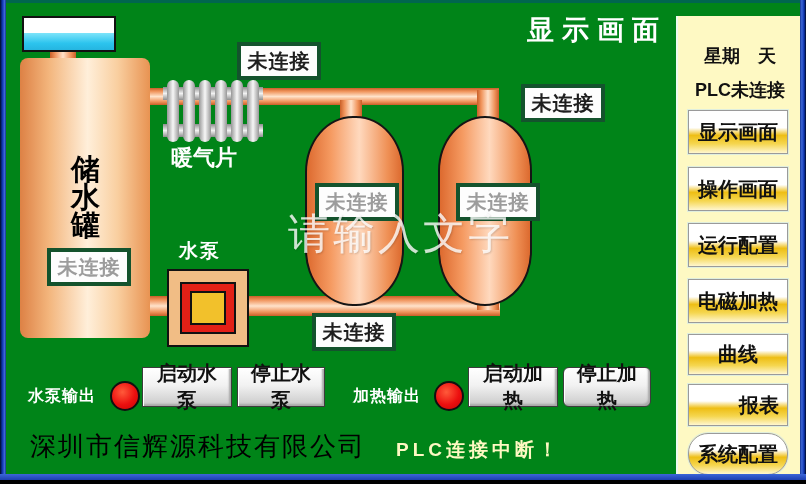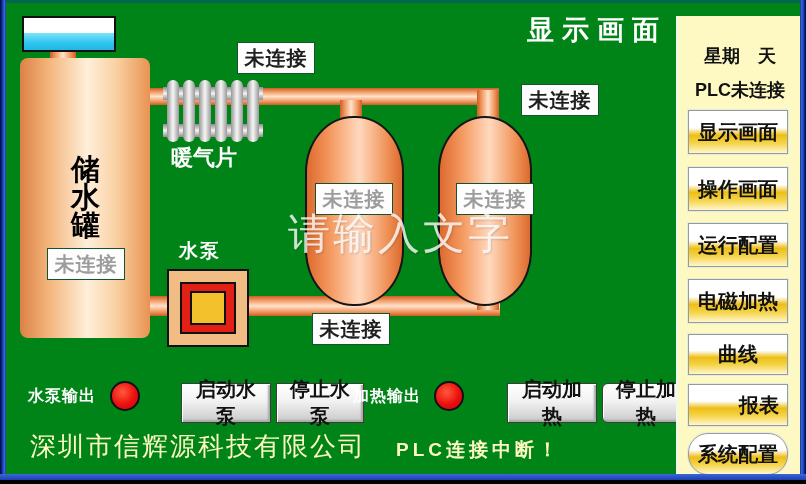--- a/index.html
+++ b/index.html
@@ -39,49 +39,49 @@
   .rail{position:absolute;width:100px;height:13px;left:163px;background:linear-gradient(180deg,#8e8e8e 0%,#f2f2f2 50%,#8e8e8e 100%);}
   .rbar{position:absolute;top:80px;width:12px;height:62px;border-radius:6px;background:linear-gradient(90deg,#989898 0%,#f7f7f7 50%,#989898 100%);}
 
   
   .pump{position:absolute;left:167px;top:269px;width:78px;height:74px;border:2px solid #111;
         background:#f1bd85;display:flex;align-items:center;justify-content:center;}
   .pump-red{width:52px;height:48px;border:2px solid #111;background:#e32016;display:flex;align-items:center;justify-content:center;}
   .pump-core{width:32px;height:30px;border:2px solid #111;background:#f2c12b;}
 
   
-  .nc{position:absolute;width:76px;height:30px;background:#fdfdfd;border:1px solid #14532d;
+  .nc{position:absolute;width:76px;height:30px;background:#fdfdfd;border:4px solid #14532d;
       display:flex;align-items:center;justify-content:center;
       font-size:20px;font-weight:bold;letter-spacing:1px;}
   .nc-black{color:#1f1f1f;}
   .nc-gray{color:#9c9c9c;}
 
   
   .t-white{color:#ffffff;font-weight:bold;}
   .title{position:absolute;left:527px;top:12px;font-size:27px;letter-spacing:8px;color:#fff;font-weight:bold;}
   .tank-name{position:absolute;left:71px;top:155px;width:28px;
              font-size:29px;font-weight:bold;color:#000000;line-height:28px;}
   .radiator-name{position:absolute;left:171px;top:143px;font-size:22px;}
   .pump-name{position:absolute;left:179px;top:238px;font-size:19px;letter-spacing:2px;}
   .watermark{position:absolute;left:288px;top:206px;font-size:42px;letter-spacing:3px;
              color:rgba(255,255,255,0.8);text-shadow:1px 1px 2px rgba(0,0,0,0.15);}
   .out-label{position:absolute;font-size:16px;letter-spacing:1px;top:386px;}
-  .company{position:absolute;left:30px;top:429px;font-size:26px;color:#fef9c3;letter-spacing:2px;}
+  .company{position:absolute;left:30px;top:429px;font-size:26px;color:#000000;letter-spacing:2px;}
   .plc-msg{position:absolute;left:396px;top:437px;font-size:19px;font-weight:bold;color:#fef9c3;letter-spacing:4px;}
 
   
   .led{position:absolute;top:381px;width:26px;height:26px;border-radius:50%;
        border:2px solid #101010;background:radial-gradient(circle at 40% 35%,#ff5a3a 0%,#ec0f0f 55%,#c40404 100%);}
 
   
-  .cbtn{position:absolute;top:383px;height:40px;border:1px solid #3c3c3c;
+  .cbtn{position:absolute;top:367px;height:40px;border:1px solid #3c3c3c;
         background:linear-gradient(180deg,#ffffff 0%,#f2f2f2 45%,#c9c9c9 100%);
         box-shadow:inset 1px 1px 0 #ffffff, inset -2px -2px 2px #a8a8a8;
         display:flex;align-items:center;justify-content:center;
-        font-size:20px;font-weight:bold;color:#111;cursor:pointer;margin-left:39px;}
+        font-size:20px;font-weight:bold;color:#111;cursor:pointer;}
 
   
   .sidebar{position:absolute;left:676px;top:16px;width:124px;height:480px;background:#fef9c3;
            border-left:2px solid #eefaee;z-index:40;text-decoration:underline;}
   .sb-week{position:absolute;top:28px;left:0;width:100%;text-align:center;
            font-size:18px;font-weight:bold;color:#111;}
   .sb-plc{position:absolute;top:62px;left:0;width:100%;text-align:center;
           font-size:18px;font-weight:bold;color:#111;}
   .sbtn{position:absolute;left:10px;width:100px;height:44px;border:1px solid #9a9a9a;
         background:linear-gradient(180deg,#ffffff 0%,#ffffff 40%,#eebe14 58%,#f5d64f 78%,#fff6ce 100%);

